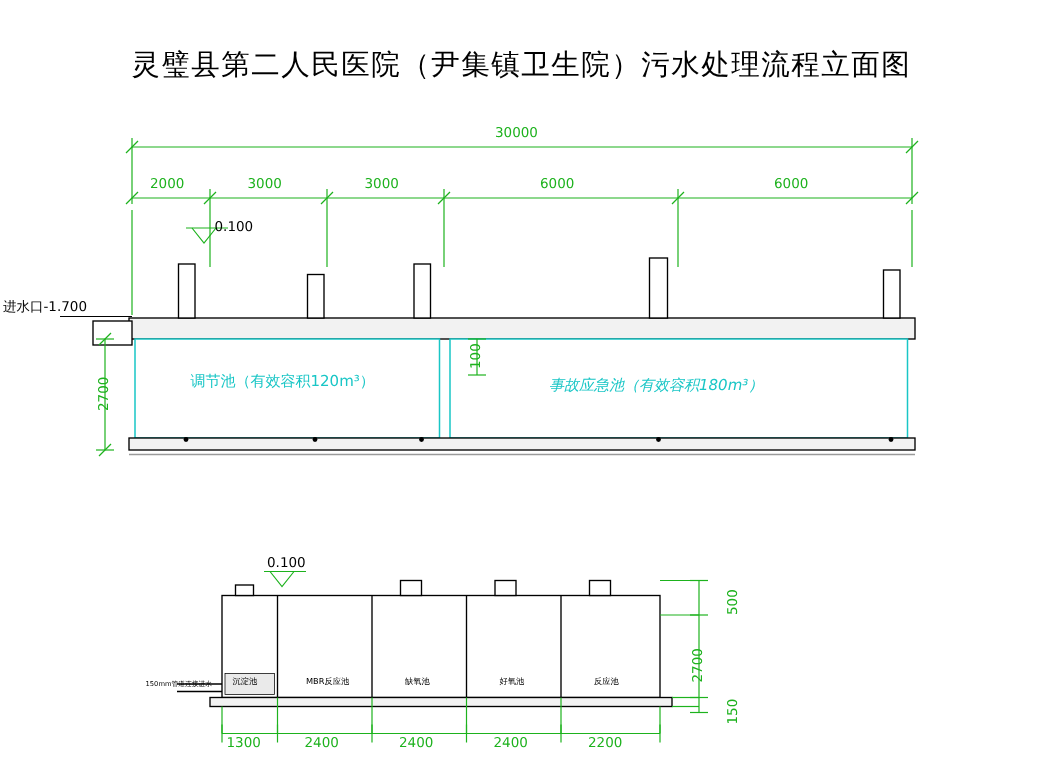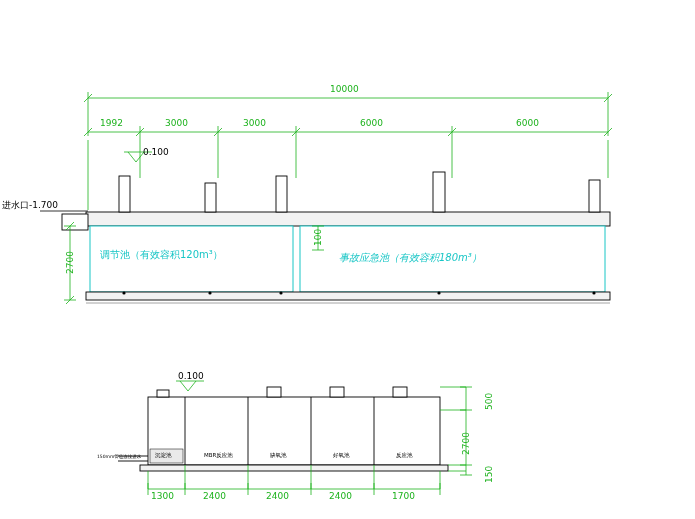--- a/index.html
+++ b/index.html
@@ -29,27 +29,28 @@
     white-space:nowrap;
     line-height:1;
   }
   .lbl.green{color:#1db21d;}
   .lbl.tiny{font-size:5.5px;}
   .lbl.tiny2{font-size:4.5px;}
   .lbl.vert{
     transform:rotate(-90deg);
     transform-origin:left top;
   }
-  .lbl.pool{font-size:10px;color:#19c6c6;}
+  .lbl.pool{font-size:10px;color:#19c6c6;margin-left:27px;}
 </style>
 </head>
 <body>
 
 <div id="stage">
 
+  <div class="title">灵璧县第二人民医院（尹集镇卫生院）污水处理流程立面图</div>
 
   <svg width="695" height="519">
 
     <g stroke="#1db21d" stroke-width="0.8" fill="none">
       <line x1="88" y1="98" x2="608" y2="98"></line>
       <line x1="88" y1="92" x2="88" y2="136"></line>
       <line x1="608" y1="92" x2="608" y2="136"></line>
 
       <line x1="84" y1="102" x2="92" y2="94"></line>
       <line x1="604" y1="102" x2="612" y2="94"></line>
@@ -185,23 +186,23 @@
       <line x1="460" y1="465" x2="472" y2="465"></line>
       <line x1="460" y1="475" x2="472" y2="475"></line>
 
       <line x1="440" y1="387" x2="466" y2="387"></line>
       <line x1="440" y1="410" x2="466" y2="410"></line>
       <line x1="448" y1="465" x2="466" y2="465"></line>
       <line x1="448" y1="471" x2="466" y2="471"></line>
     </g>
   </svg>
 
-  <div class="lbl green" style="left:330px;top:85px;">10000</div>
-
-  <div class="lbl green" style="left:100px;top:119px;">1992</div>
+  <div class="lbl green" style="left:330px;top:85px;">30000</div>
+
+  <div class="lbl green" style="left:100px;top:119px;">2000</div>
   <div class="lbl green" style="left:165px;top:119px;">3000</div>
   <div class="lbl green" style="left:243px;top:119px;">3000</div>
   <div class="lbl green" style="left:360px;top:119px;">6000</div>
   <div class="lbl green" style="left:516px;top:119px;">6000</div>
 
   <div class="lbl" style="left:143px;top:148px;">0.100</div>
 
   <div class="lbl" style="left:2px;top:201px;text-align:center;">进水口-1.700</div>
 
   <div class="lbl green vert" style="left:66px;top:274px;">2700</div>
@@ -218,19 +219,19 @@
   <div class="lbl tiny" style="left:155px;top:453px;">沉淀池</div>
   <div class="lbl tiny" style="left:204px;top:453px;">MBR反应池</div>
   <div class="lbl tiny" style="left:270px;top:453px;">缺氧池</div>
   <div class="lbl tiny" style="left:333px;top:453px;">好氧池</div>
   <div class="lbl tiny" style="left:396px;top:453px;">反应池</div>
 
   <div class="lbl green" style="left:151px;top:492px;"><span>1300</span></div>
   <div class="lbl green" style="left:203px;top:492px;">2400</div>
   <div class="lbl green" style="left:266px;top:492px;">2400</div>
   <div class="lbl green" style="left:329px;top:492px;">2400</div>
-  <div class="lbl green" style="left:392px;top:492px;">1700</div>
+  <div class="lbl green" style="left:392px;top:492px;">2200</div>
 
   <div class="lbl green vert" style="left:485px;top:410px;">500</div>
   <div class="lbl green vert" style="left:462px;top:455px;">2700</div>
   <div class="lbl green vert" style="left:485px;top:483px;">150</div>
 
 </div>
 
 </body></html>

